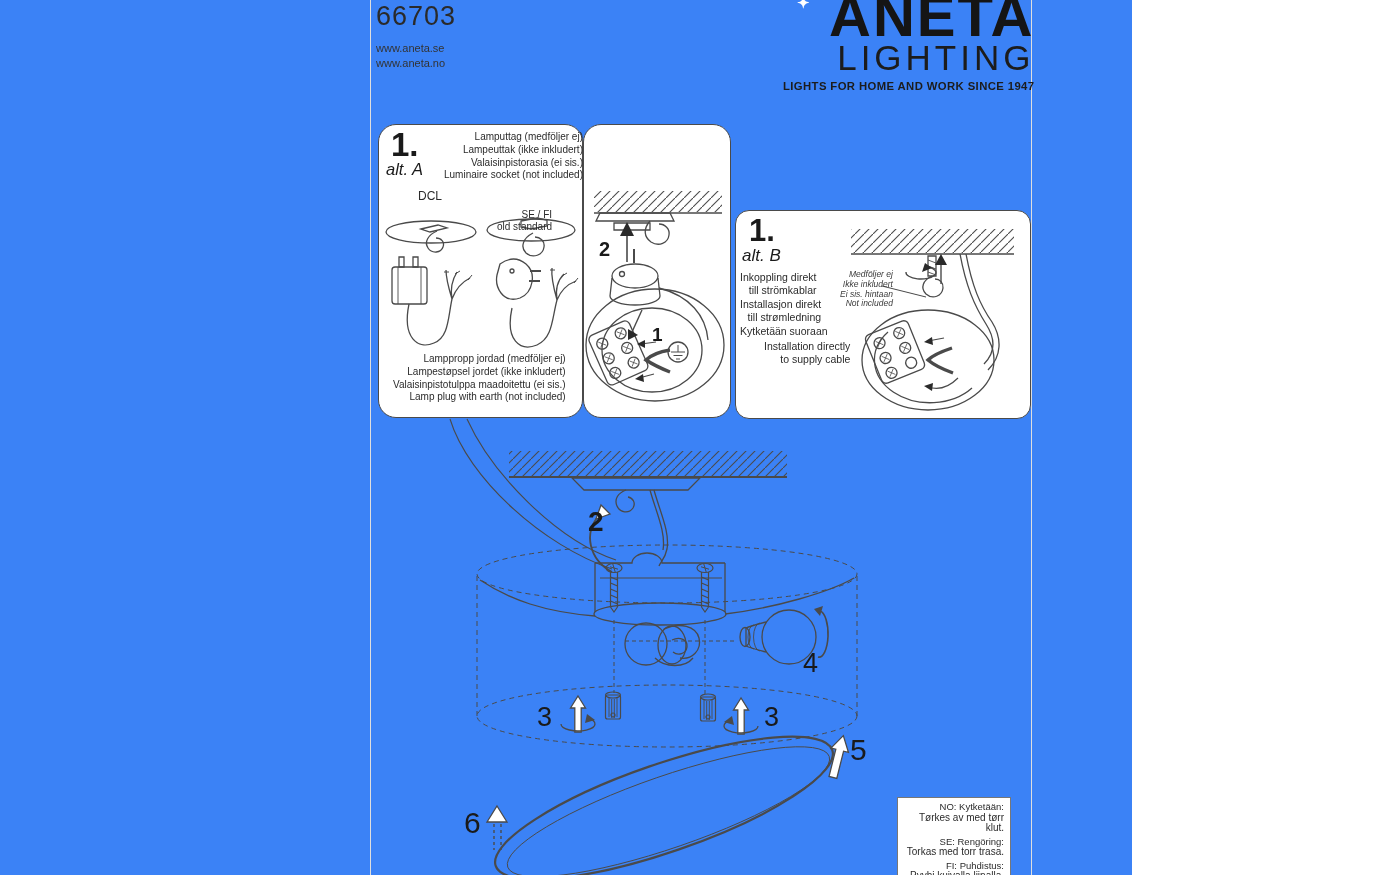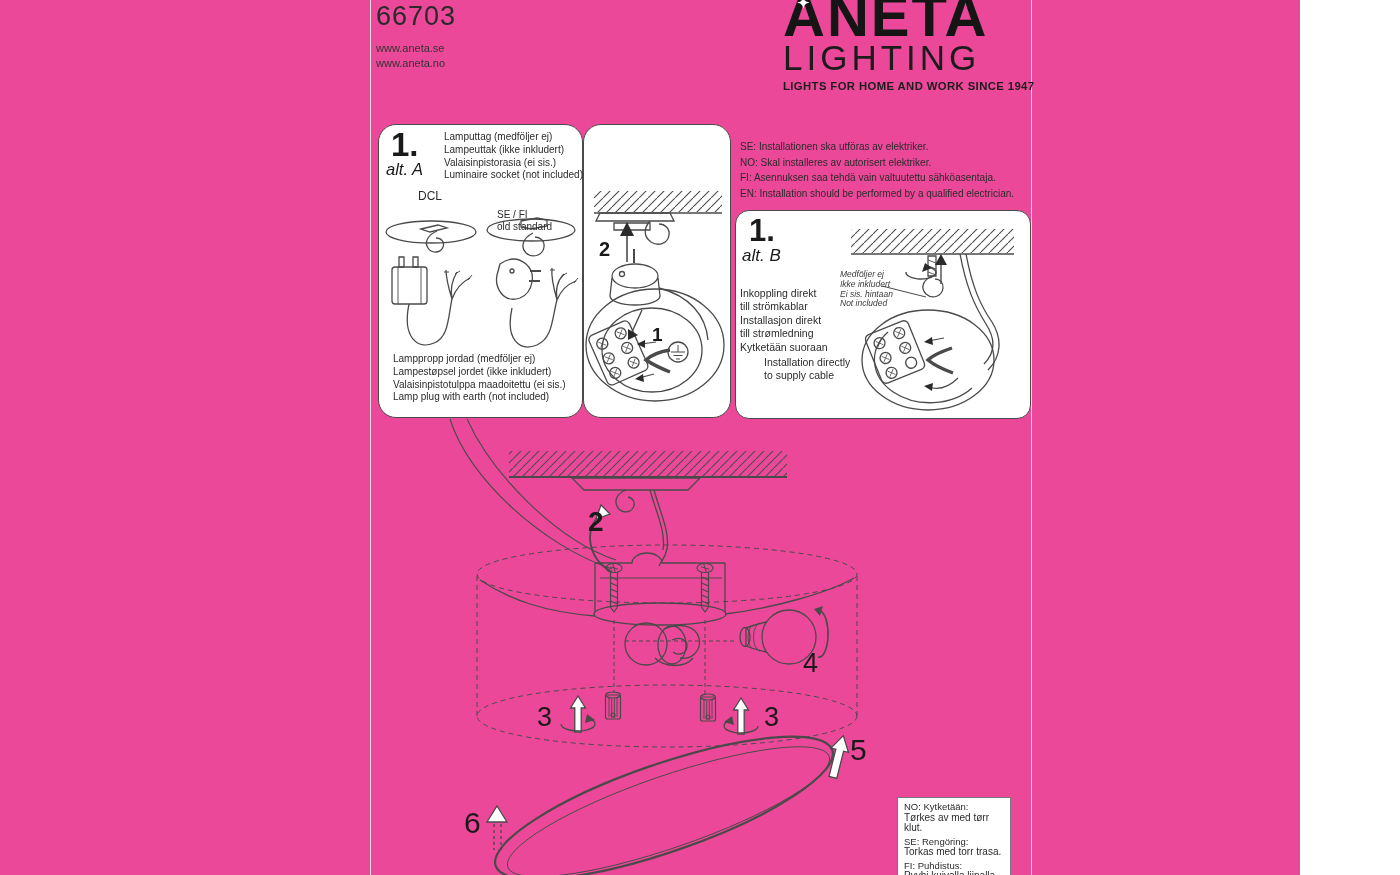--- a/index.html
+++ b/index.html
@@ -1,35 +1,35 @@
 <!DOCTYPE html>
 <html><head>
 <meta charset="utf-8">
 <style>
   html,body{margin:0;padding:0;background:#fff;}
-  #page{position:relative;width:1300px;height:875px;background:#ec4899;overflow:hidden;
-        font-family:"Liberation Sans",sans-serif;color:#222;}
+  #page{position:relative;width:1132px;height:875px;background:#3b82f6;overflow:hidden;
+        font-family:"Liberation Sans",sans-serif;color:#222;text-align:right;}
   .abs{position:absolute;}
   .edge{position:absolute;top:0;bottom:0;width:1px;background:#dedede;}
   
   .rbox{position:absolute;border:1.6px solid #4a4a4a;border-radius:18px;background:#fff;}
   
   .code{font-size:27px;color:#2a2a2a;letter-spacing:1px;}
   .www{font-size:11px;color:#333;line-height:15px;}
   .brand{font-size:58px;font-weight:800;letter-spacing:2px;color:#151515;}
   .brand-sub{font-size:35px;font-weight:400;letter-spacing:4px;color:#1c1c1c;}
   .tagline{font-size:11.3px;font-weight:700;letter-spacing:0.4px;color:#1c1c1c;}
   .sparkle{color:#fff;font-size:15px;}
   .stepbig{font-size:33px;font-weight:700;color:#1a1a1a;}
   .variant{font-size:16.5px;font-weight:400;font-style:italic;color:#1a1a1a;}
   .note4{font-size:10px;line-height:12.8px;color:#2b2b2b;white-space:pre-line;}
   .lbl{font-size:12px;color:#2b2b2b;}
   .lbl-s{font-size:10px;line-height:11.5px;color:#2b2b2b;white-space:pre-line;margin-top:23px;}
   .elec{font-size:10px;line-height:15.6px;color:#2b2b2b;white-space:pre-line;}
-  .desc{font-size:10.5px;line-height:13px;color:#2b2b2b;white-space:pre-line;margin-top:16px;}
+  .desc{font-size:10.5px;line-height:13px;color:#2b2b2b;white-space:pre-line;}
   .notinc{font-size:8.5px;line-height:9.8px;font-style:italic;color:#3a3a3a;white-space:pre-line;}
   .num-b{font-size:20px;font-weight:700;color:#1a1a1a;}
   .num-m{font-size:28px;font-weight:600;color:#1a1a1a;}
   .num-r{font-size:27px;font-weight:500;color:#1a1a1a;}
   .num-l{font-size:30px;font-weight:400;color:#1a1a1a;}
   .cleanbox{position:absolute;border:1px solid #777;background:#fff;padding:4px 6px;}
   .cl-t{font-size:9.5px;line-height:10.5px;color:#2b2b2b;}
   .cl-x{font-size:10px;line-height:10.5px;color:#2b2b2b;margin-bottom:3px;}
   svg.art{position:absolute;left:0;top:0;}
   svg.art *{vector-effect:non-scaling-stroke;}
@@ -253,24 +253,20 @@
   <div class="abs lbl-s" style="left:497px;top:186px;">SE / FI
 old standard</div>
   <div class="abs note4" style="left:393px;top:353px;">Lamppropp jordad (medföljer ej)
 Lampestøpsel jordet (ikke inkludert)
 Valaisinpistotulppa maadoitettu (ei sis.)
 Lamp plug with earth (not included)</div>
 
   <div class="abs num-b" style="left:599px;top:238px;">2</div>
   <div class="abs num-b" style="left:652px;top:324px;font-size:19px;">1</div>
 
-  <div class="abs elec" style="left:740px;top:139px;">SE: Installationen ska utföras av elektriker.
-NO: Skal installeres av autorisert elektriker.
-FI: Asennuksen saa tehdä vain valtuutettu sähköasentaja.
-EN: Installation should be performed by a qualified electrician.</div>
 
   <div class="abs stepbig" style="left:749px;top:213px;font-size:31px;">1.</div>
   <div class="abs variant" style="left:742px;top:246px;font-size:17px;">alt. B</div>
   <div class="abs desc" style="left:740px;top:271px;">Inkoppling direkt
 till strömkablar</div>
   <div class="abs desc" style="left:740px;top:298px;">Installasjon direkt
 till strømledning</div>
   <div class="abs desc" style="left:740px;top:325px;">Kytketään suoraan</div>
   <div class="abs desc" style="left:764px;top:340px;">Installation directly
 to supply cable</div>

